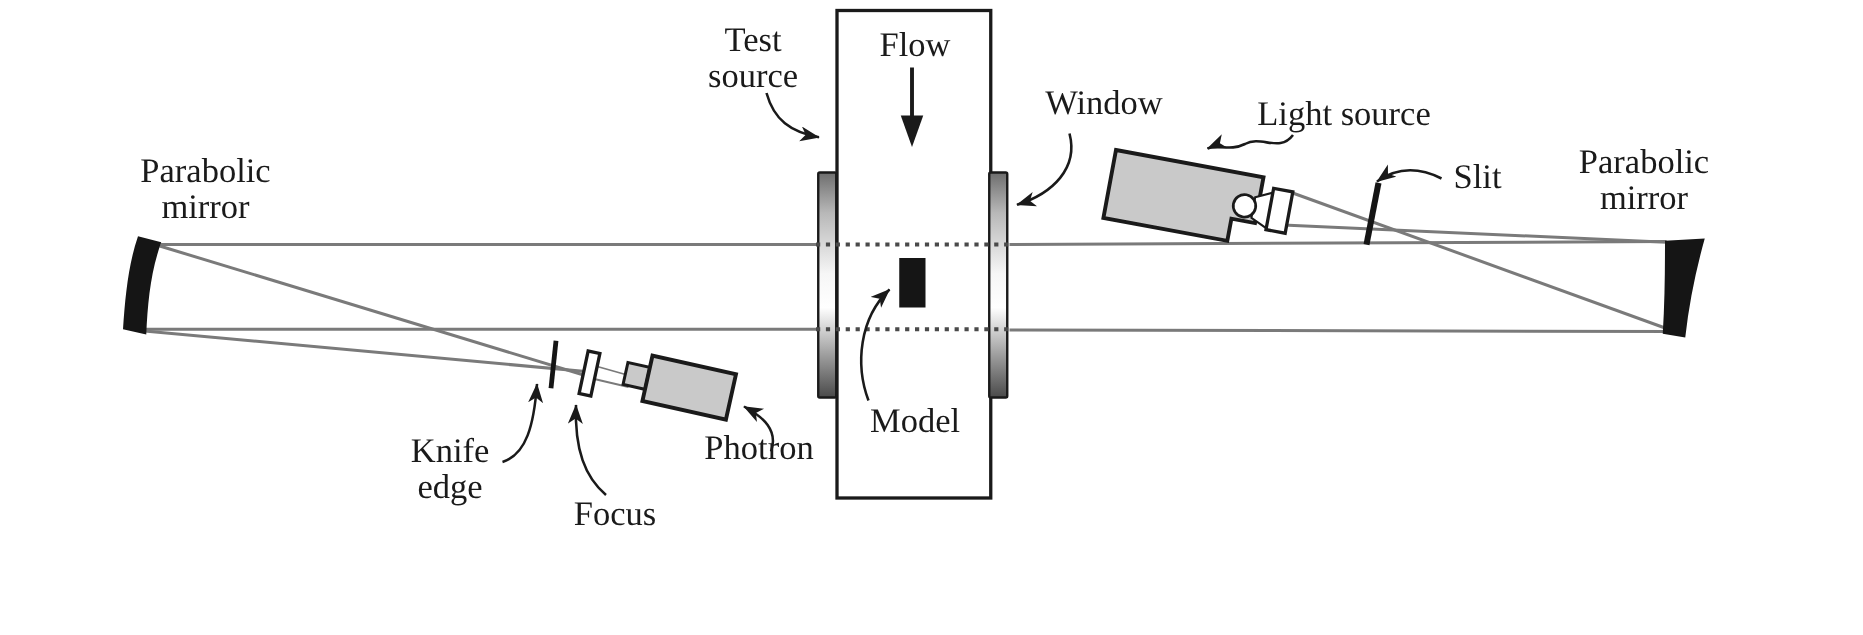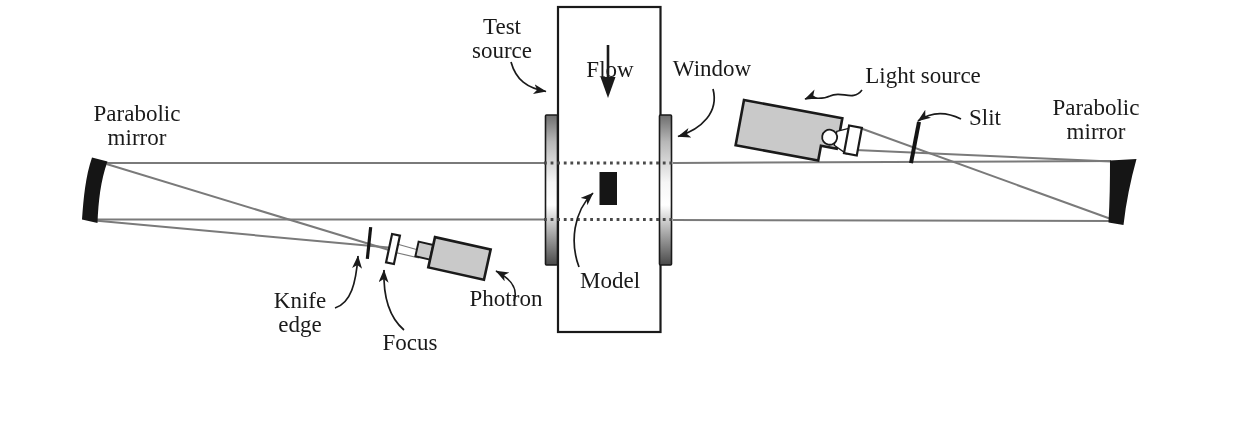--- a/index.html
+++ b/index.html
@@ -120,25 +120,25 @@
   <div class="lbl" style="left:62px;top:102px;width:150px;">
     <span>Parabolic</span>
     <span>mirror</span>
   </div>
 
   <div class="lbl" style="left:442px;top:15px;width:120px;">
     <span>Test</span>
     <span>source</span>
   </div>
 
-  <div class="lbl" style="left:570px;top:18px;width:80px;margin-top:40px;">Flow</div>
+  <div class="lbl" style="left:570px;top:18px;width:80px;">Flow</div>
 
-  <div class="lbl" style="left:662px;top:57px;width:100px;text-align:center;">Window</div>
+  <div class="lbl" style="left:686px;top:57px;width:100px;text-align:center;">Window</div>
 
-  <div class="lbl" style="left:853px;top:64px;width:140px;">Light source</div>
+  <div class="lbl" style="left:826px;top:64px;width:140px;">Light source</div>
 
   <div class="lbl" style="left:960px;top:106px;width:50px;">Slit</div>
 
   <div class="lbl" style="left:1021px;top:96px;width:150px;">
     <span>Parabolic</span>
     <span>mirror</span>
   </div>
 
   <div class="lbl" style="left:560px;top:269px;width:100px;">Model</div>
 

